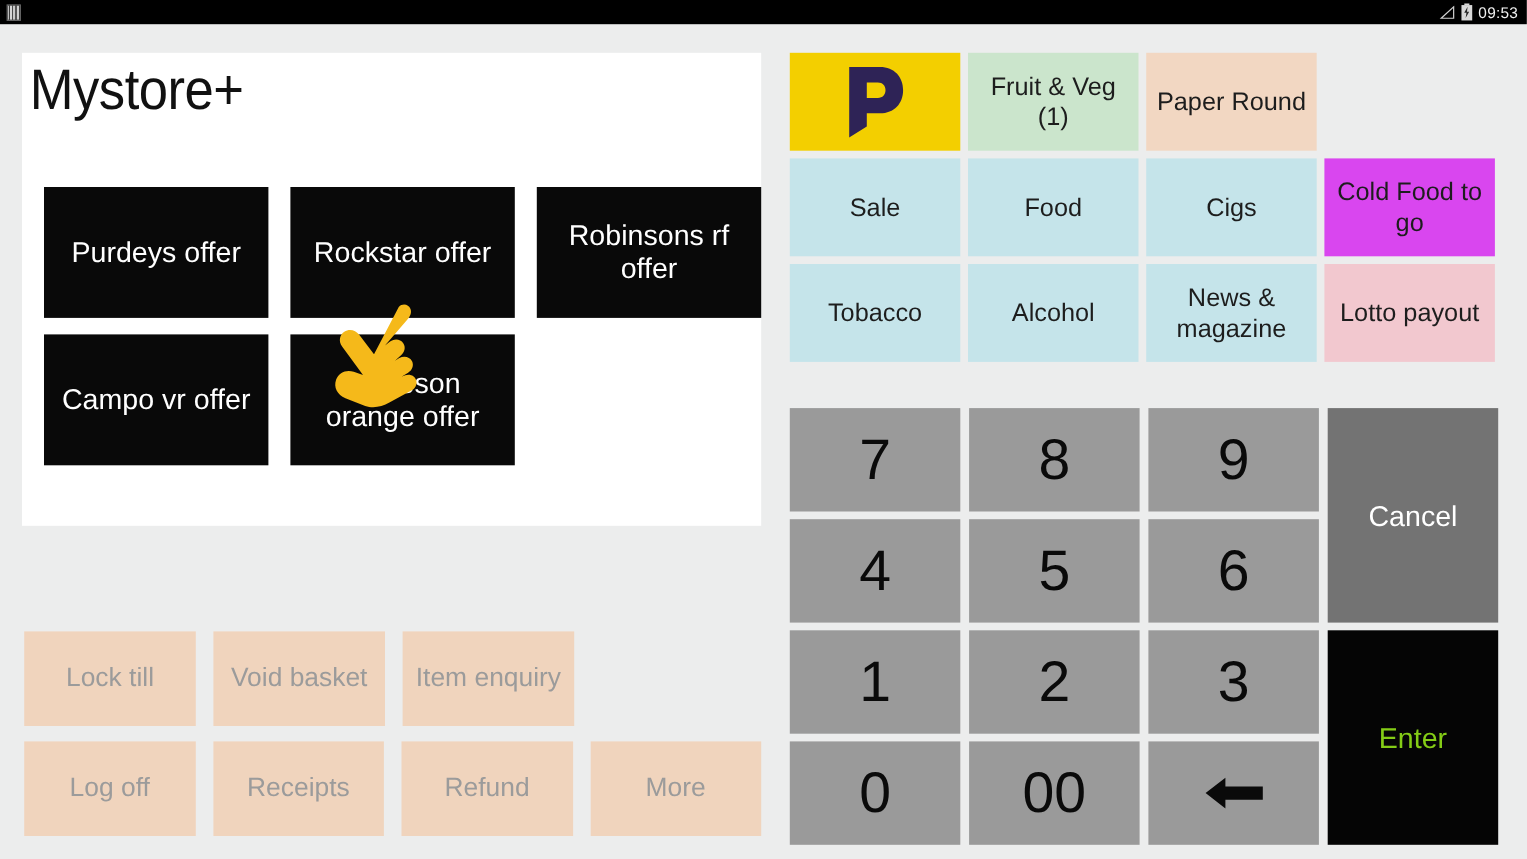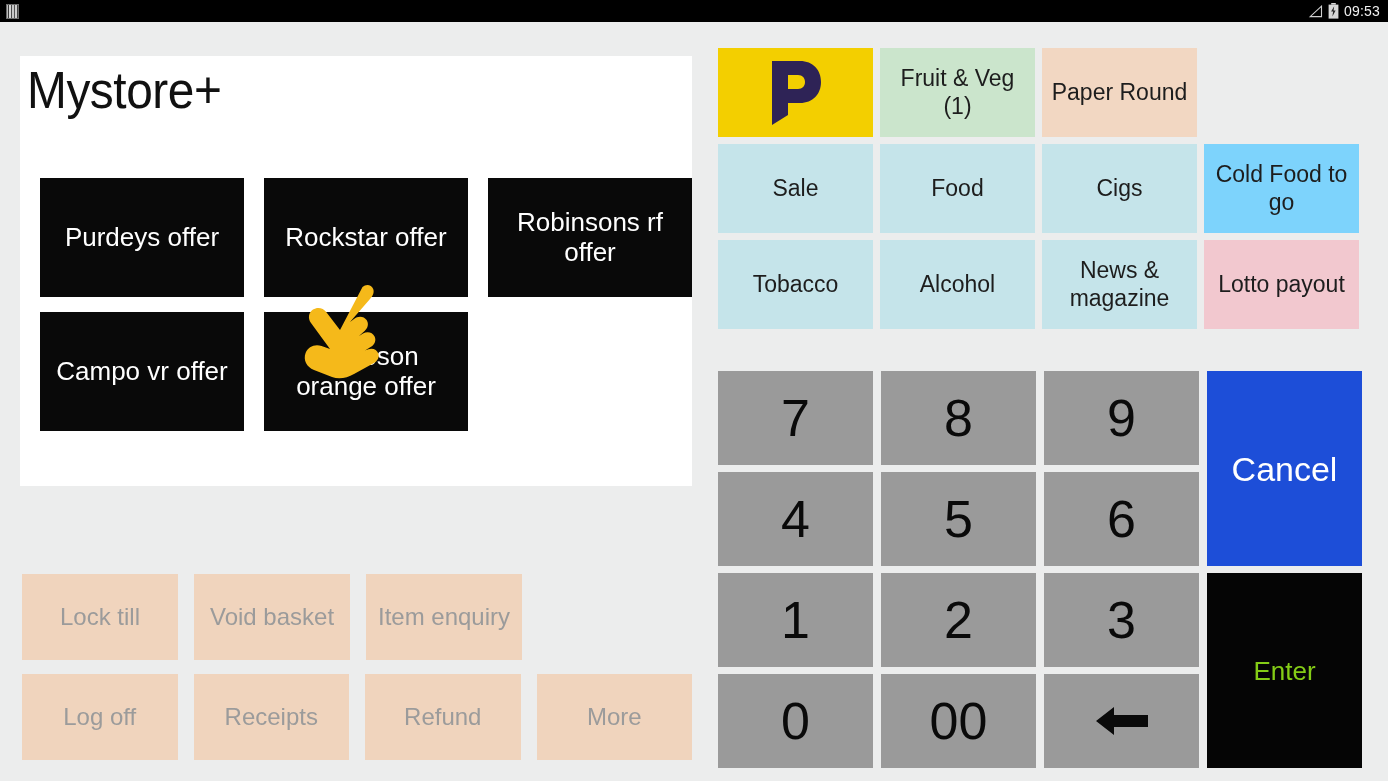--- a/index.html
+++ b/index.html
@@ -34,21 +34,21 @@
 
   
   #app { position: absolute; left:0; top:22px; width:1388px; height:759px; }
 
   
   #left-col {
     position: absolute; left: 20px; top: 26px;
     width: 672px; height: 719px;
   }
   #basket-panel {
-    position: absolute; left: 0; top: 8px;
+    position: absolute; left: 0; top: 0;
     width: 672px; height: 430px;
     background: #ffffff;
   }
   #store-logo {
     position: absolute; left: 7px; top: 8px;
     font-size: 52px; line-height: 1;
     color: #111; letter-spacing: -.5px;
     font-family: "Liberation Sans Narrow", "Liberation Sans", sans-serif;
     transform: scaleX(.92); transform-origin: left top;
   }
@@ -117,21 +117,21 @@
     grid-template-rows: repeat(4, 94px);
     column-gap: 8px; row-gap: 7px;
   }
   .key {
     background: #9a9a9a;
     display: flex; align-items: center; justify-content: center;
     font-size: 52px; color: #0a0a0a; line-height: 1;
   }
   .key-cancel {
     grid-column: 4; grid-row: 1 / span 2;
-    background: #1d4ed8; color: #ffffff; font-size: 34px;
+    background: #737373; color: #ffffff; font-size: 26px;
   }
   .key-enter {
     grid-column: 4; grid-row: 3 / span 2;
     background: #050505; color: #84cc16; font-size: 26px;
   }
   .backspace-arrow { width: 56px; height: 36px; display:block; }
 </style>
 </head>
 <body>
 
@@ -203,21 +203,21 @@
           </svg>
         </div>
         <div class="cat-btn" style="background:#cbe5cc">Fruit &amp; Veg (1)</div>
         <div class="cat-btn" style="background:#f2d7c2">Paper Round</div>
         <div class="cat-btn blank"></div>
       </div>
       <div class="cat-row">
         <div class="cat-btn" style="background:#c5e4ea">Sale</div>
         <div class="cat-btn" style="background:#c5e4ea">Food</div>
         <div class="cat-btn" style="background:#c5e4ea">Cigs</div>
-        <div class="cat-btn" style="background:#7dd3fc">Cold Food to go</div>
+        <div class="cat-btn" style="background:#d946ef">Cold Food to go</div>
       </div>
       <div class="cat-row">
         <div class="cat-btn" style="background:#c5e4ea">Tobacco</div>
         <div class="cat-btn" style="background:#c5e4ea">Alcohol</div>
         <div class="cat-btn" style="background:#c5e4ea">News &amp; magazine</div>
         <div class="cat-btn" style="background:#f2c8cf">Lotto payout</div>
       </div>
     </div>
 
     <div id="keypad">

